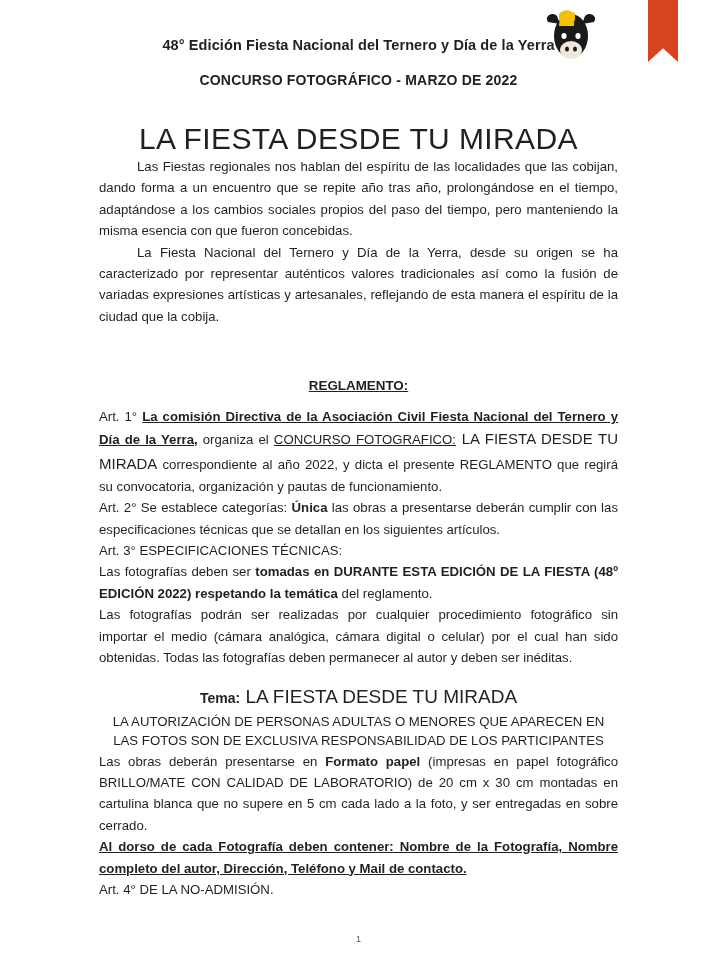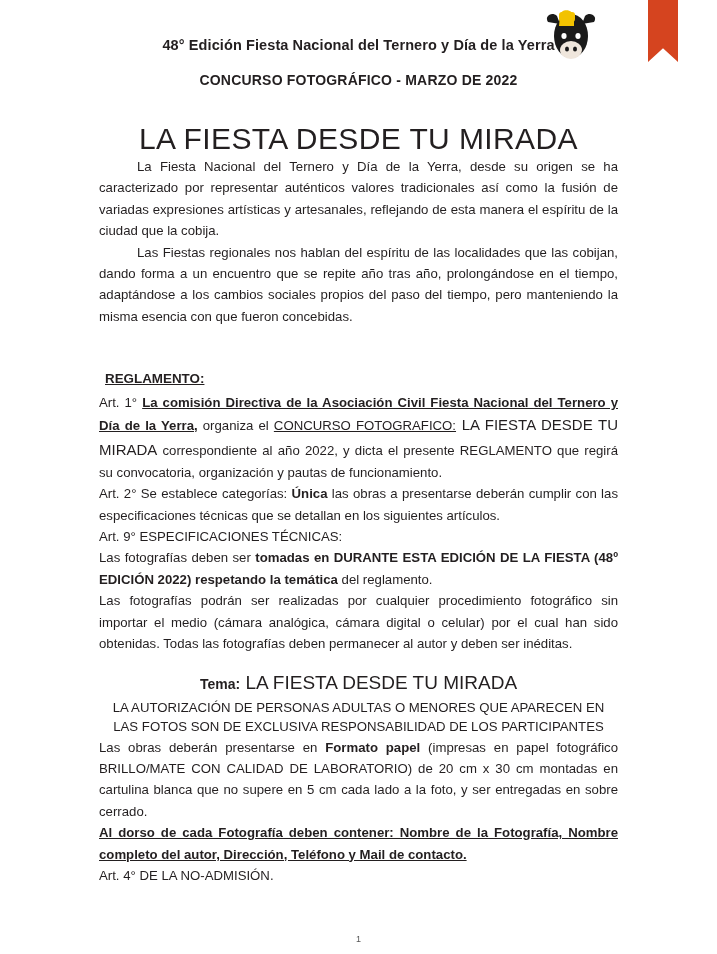--- a/index.html
+++ b/index.html
@@ -85,25 +85,26 @@
   .gap-top-16 { margin-top: 16px; }
   .gap-top-14 { margin-top: 14px; }
   .gap-top-22 { margin-top: 22px; }
 
   .b { font-weight: 700; }
   .u { text-decoration: underline; }
   .bu { font-weight: 700; text-decoration: underline; }
   .mid { font-size: 15px; }
 
   .section-head {
-    margin: 6px;
+    margin: 13px;
     padding-top: 38px;
     font-size: 13.4px;
     font-weight: 700;
     text-decoration: underline;
+    text-align: center;
   }
 
   .tema-line {
     margin: 0;
     margin-top: 18px;
     text-align: center;
     font-size: 13.2px;
   }
   .tema-line .tema-label { font-weight: 700; font-size: 14px; }
   .tema-line .tema-value { font-size: 19px; }
@@ -145,31 +146,31 @@
   </svg>
 
   <div class="ribbon"></div>
 
   <h1 class="edition-line">48° Edición Fiesta Nacional del Ternero y Día de la Yerra</h1>
 
   <h2 class="contest-line"><span>CONCURSO FOTOGRÁFICO - MARZO DE </span><span class="year">2022</span></h2>
 
   <h3 class="main-title">LA FIESTA DESDE TU MIRADA</h3>
 
+  <p class="body indent gap-top-28">Las Fiestas regionales nos hablan del espíritu de las localidades que las cobijan, dando forma a un encuentro que se repite año tras año, prolongándose en el tiempo, adaptándose a los cambios sociales propios del paso del tiempo, pero manteniendo la misma esencia con que fueron concebidas.</p>
+
   <p class="body indent gap-top-16">La Fiesta Nacional del Ternero y Día de la Yerra, desde su origen se ha caracterizado por representar auténticos valores tradicionales así como la fusión de variadas expresiones artísticas y artesanales, reflejando de esta manera el espíritu de la ciudad que la cobija.</p>
-
-  <p class="body indent gap-top-28">Las Fiestas regionales nos hablan del espíritu de las localidades que las cobijan, dando forma a un encuentro que se repite año tras año, prolongándose en el tiempo, adaptándose a los cambios sociales propios del paso del tiempo, pero manteniendo la misma esencia con que fueron concebidas.</p>
 
   <p class="section-head">REGLAMENTO:</p>
 
   <p class="body gap-top-14"><span>Art. 1° </span><span class="bu">La comisión Directiva de la Asociación Civil Fiesta Nacional del Ternero y Día de la Yerra,</span><span> organiza el </span><span class="u">CONCURSO FOTOGRAFICO:</span><span class="mid"> LA FIESTA DESDE TU MIRADA</span><span> correspondiente al año 2022, y dicta el presente REGLAMENTO que regirá su convocatoria, organización y pautas de funcionamiento.</span></p>
 
   <p class="body gap-top-16"><span>Art. 2° </span><span>Se establece categorías: </span><span class="b">Única</span><span> las obras a presentarse deberán cumplir con las especificaciones técnicas que se detallan en los siguientes artículos.</span></p>
 
-  <p class="body gap-top-16"><span>Art. 9° </span><span>ESPECIFICACIONES TÉCNICAS:</span></p>
+  <p class="body gap-top-16"><span>Art. 3° </span><span>ESPECIFICACIONES TÉCNICAS:</span></p>
 
   <p class="body gap-top-16"><span>Las fotografías deben ser </span><span class="b">tomadas en DURANTE ESTA EDICIÓN DE LA FIESTA (48º EDICIÓN 2022) respetando la temática</span><span> del reglamento.</span></p>
 
   <p class="body gap-top-16">Las fotografías podrán ser realizadas por cualquier procedimiento fotográfico sin importar el medio (cámara analógica, cámara digital o celular) por el cual han sido obtenidas. Todas las fotografías deben permanecer al autor y deben ser inéditas.</p>
 
   <p class="tema-line"><span class="tema-label">Tema:</span><span class="tema-value"> LA FIESTA DESDE TU MIRADA</span></p>
 
   <p class="caps-block">LA AUTORIZACIÓN DE PERSONAS ADULTAS O MENORES QUE APARECEN EN LAS FOTOS SON DE EXCLUSIVA RESPONSABILIDAD DE LOS PARTICIPANTES</p>
 
   <p class="body gap-top-22"><span>Las obras deberán presentarse en </span><span class="b">Formato papel</span><span> (impresas en papel fotográfico BRILLO/MATE CON CALIDAD DE LABORATORIO) de 20 cm x 30 cm montadas en cartulina blanca que no supere en 5 cm cada lado a la foto, y ser entregadas en sobre cerrado.</span></p>

